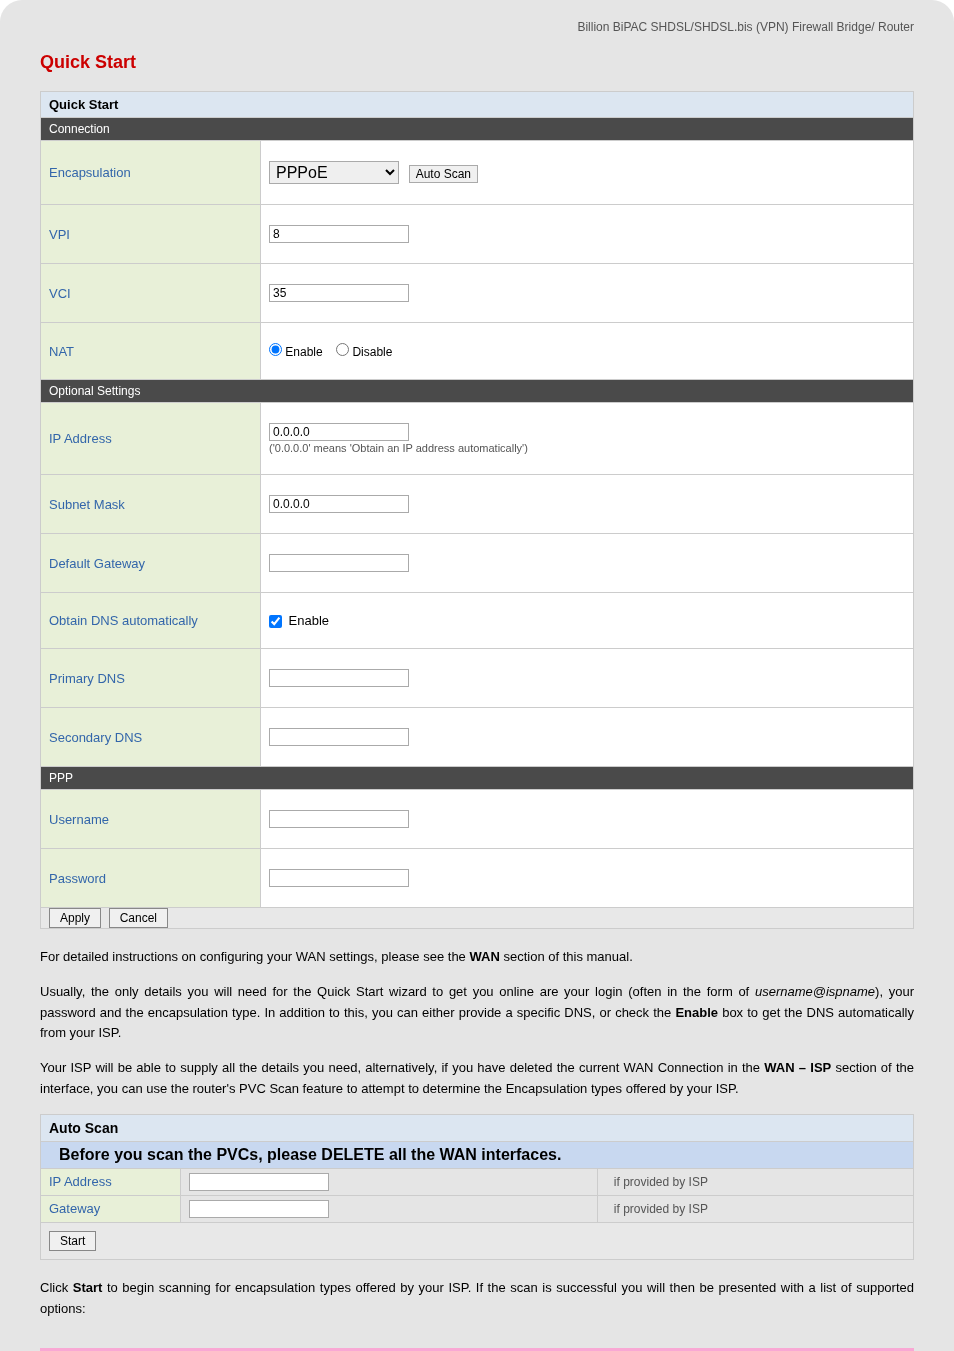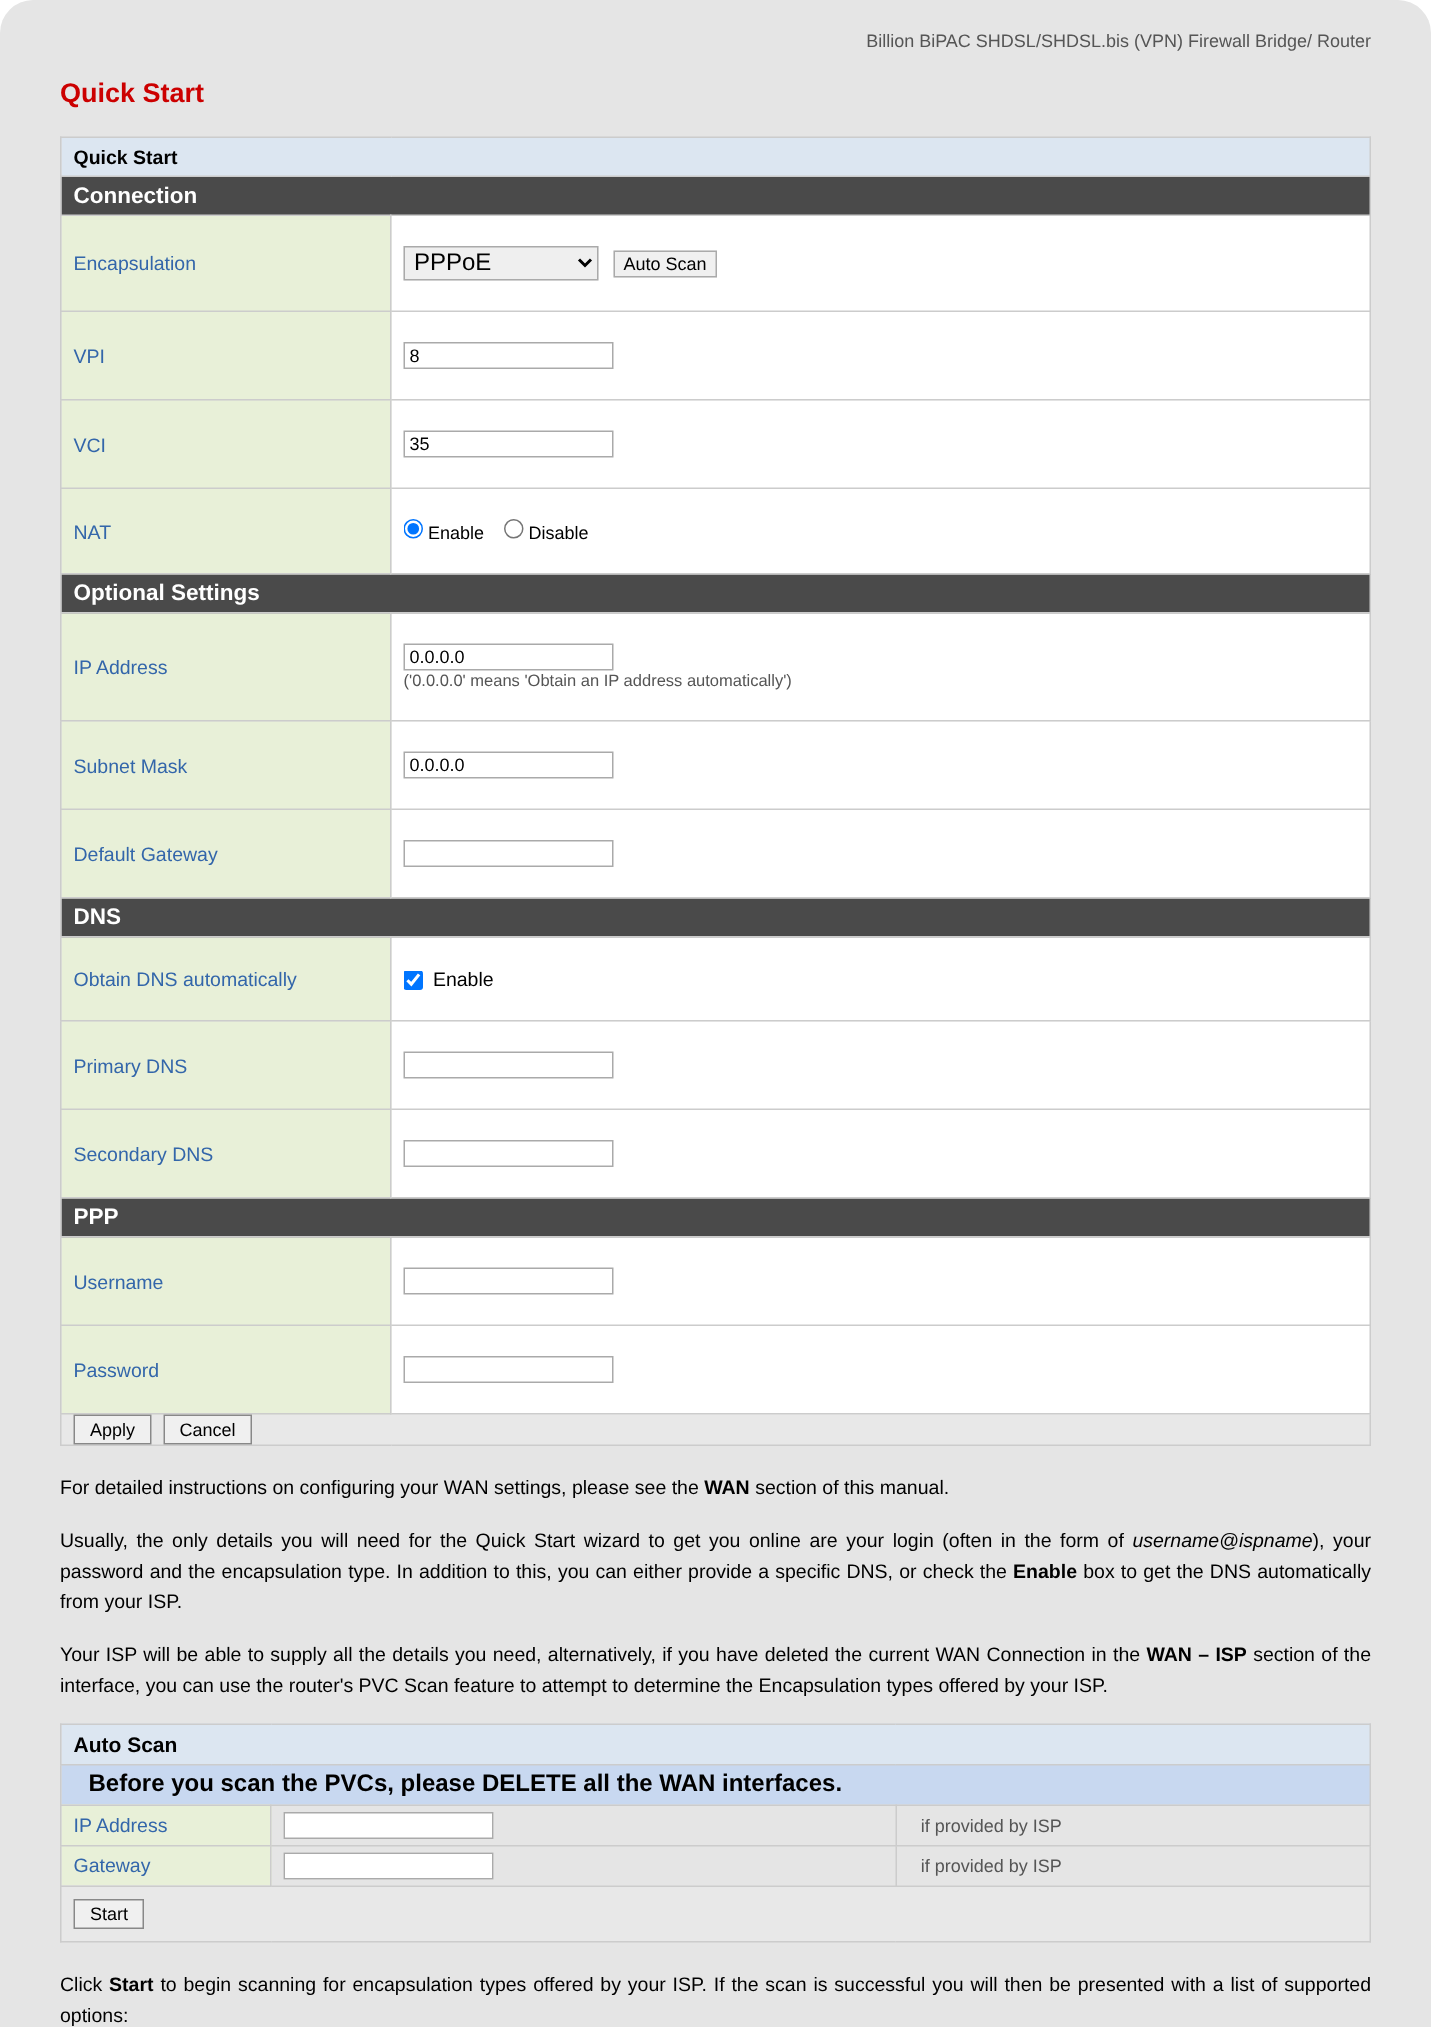--- a/index.html
+++ b/index.html
@@ -43,22 +43,22 @@
     .qs-table .section-header-row td {
       background: #dce6f1;
       font-weight: bold;
       font-size: 13px;
       padding: 5px 8px;
       border: 1px solid #ccc;
     }
     .qs-table .group-header-row td {
       background: #4a4a4a;
       color: #fff;
-      font-weight: bold;
-      font-size: 15px;
+      font-weight: normal;
+      font-size: 12px;
       padding: 4px 8px;
       border: 1px solid #ccc;
     }
     .qs-table .field-row td {
       padding: 20px 8px;
       border: 1px solid #ccc;
       vertical-align: middle;
     }
     .qs-table .field-row td:first-child {
       background: #e8f0d8;
@@ -271,23 +271,20 @@
       </td>
     </tr>
 
     <tr class="field-row">
       <td>Default Gateway</td>
       <td>
         <input type="text" value="" style="">
       </td>
     </tr>
 
-    <tr class="group-header-row">
-      <td colspan="2">DNS</td>
-    </tr>
 
     <tr class="field-row">
       <td>Obtain DNS automatically</td>
       <td>
         <label>
           <input type="checkbox" class="checkbox-enable" checked="" style=""> Enable
         </label>
       </td>
     </tr>
 

